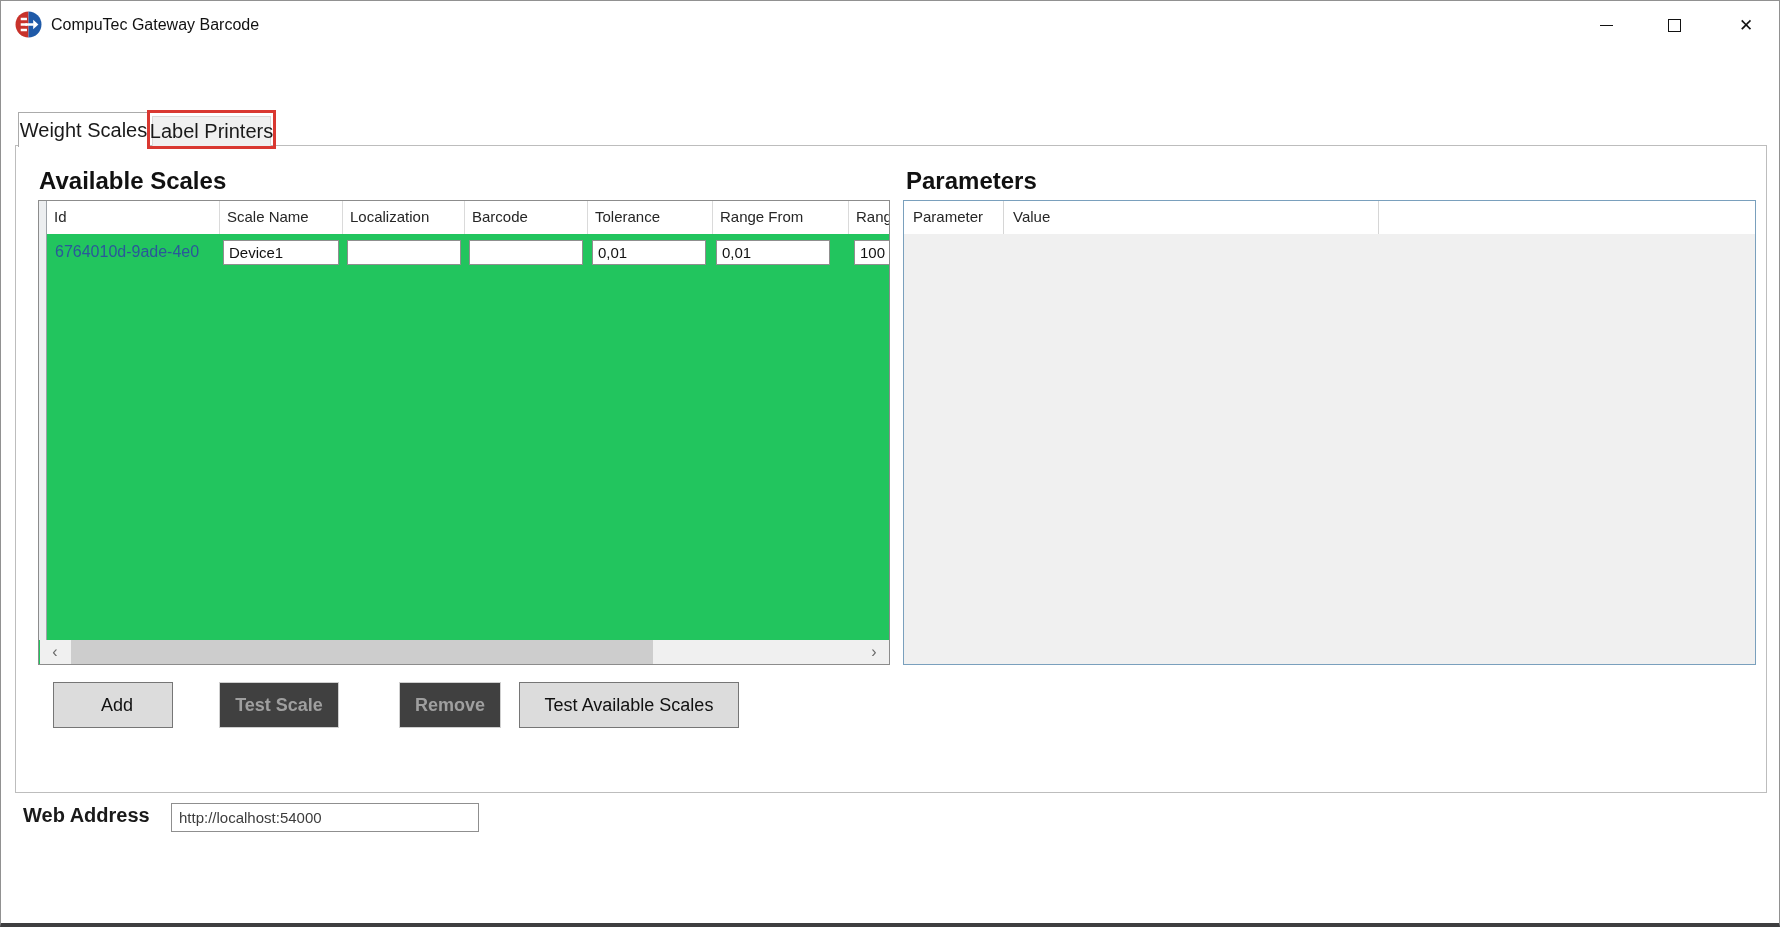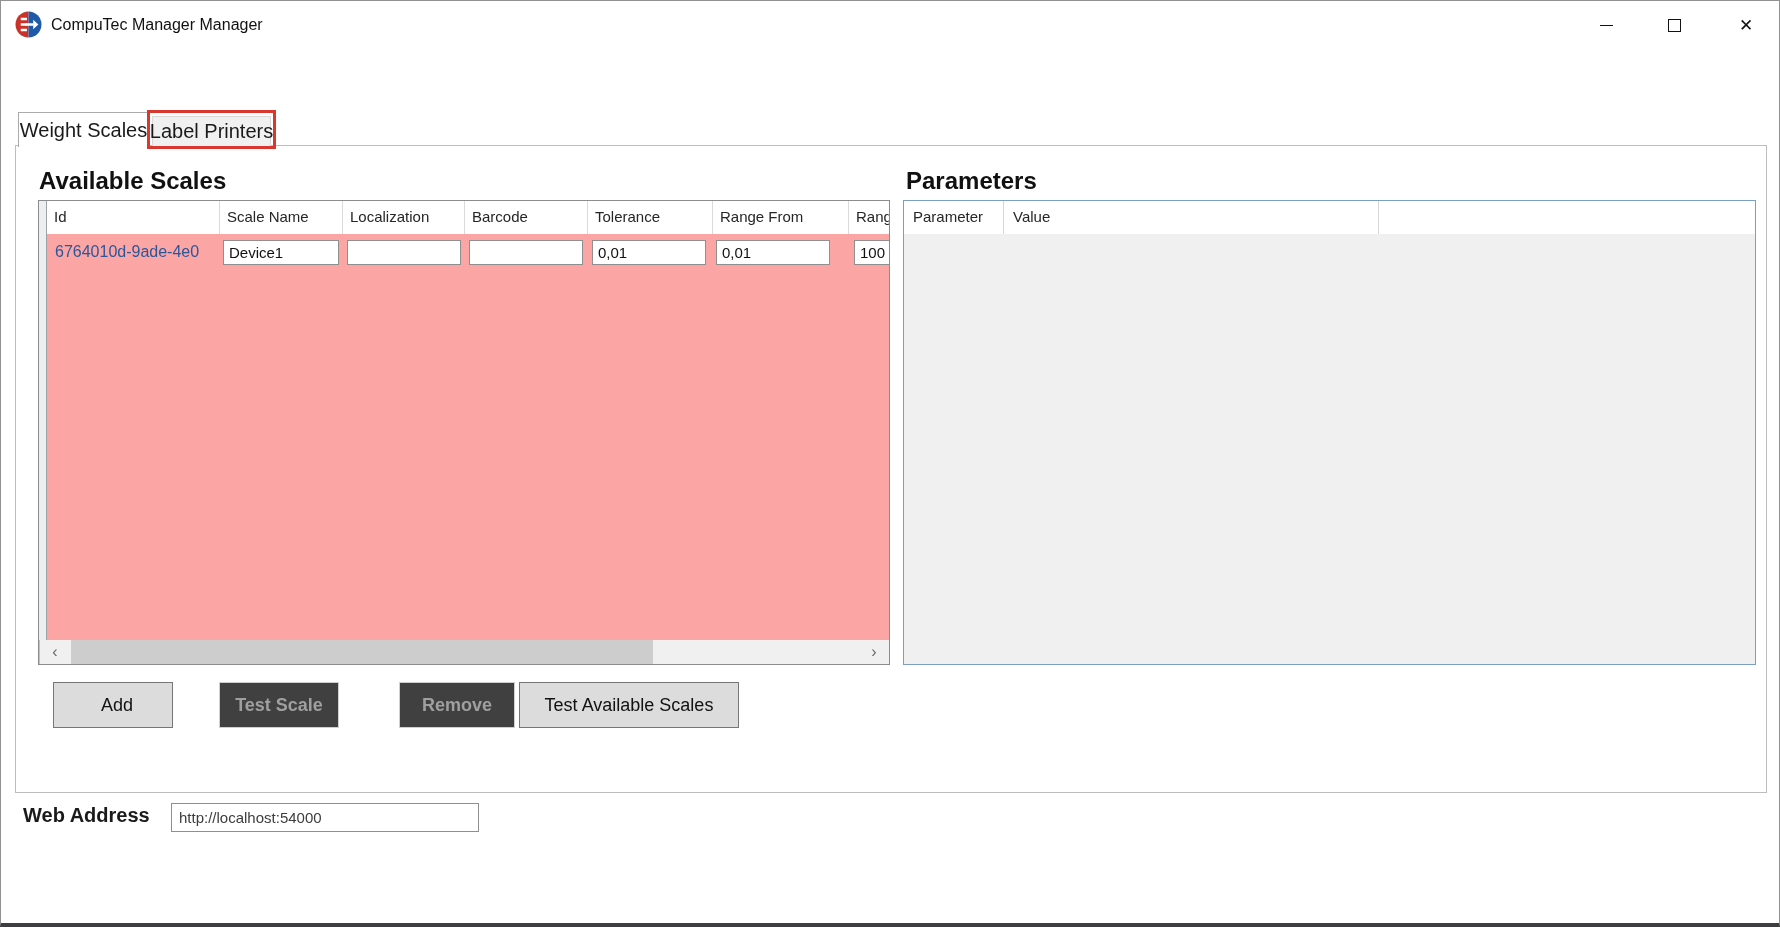--- a/index.html
+++ b/index.html
@@ -38,21 +38,21 @@
     position:absolute; left:146px; top:109px; width:129px; height:39px;
     border:3px solid #d93831; z-index:3; pointer-events:none;
   }
   
   .section-heading { position:absolute; font-size:24px; font-weight:bold; color:#111; white-space:nowrap; z-index:2; }
   .h-scales { left:38px; top:166px; }
   .h-params { left:905px; top:166px; }
   
   .scales-table {
     position:absolute; left:37px; top:199px; width:852px; height:465px;
-    border:1px solid #8c8c8c; background:#fca5a5; overflow:hidden; z-index:2;
+    border:1px solid #8c8c8c; background:#22c55e; overflow:hidden; z-index:2;
   }
   .row-gutter { position:absolute; left:0; top:0; width:8px; height:439px; background:#eceef0; border-right:1px solid #9da2a8; }
   .grid-head { position:absolute; left:8px; top:0; right:0; height:33px; background:#fff; border-bottom:1px solid #b3b3b3; }
   .gcol { position:absolute; top:0; height:33px; line-height:32px; font-size:15px; color:#262626; padding-left:7px; border-right:1px solid #dadada; overflow:hidden; white-space:nowrap; background:#fff; }
   .grid-row { position:absolute; left:8px; top:34px; right:0; height:36px; }
   .id-cell { position:absolute; left:0px; top:0; width:173px; height:36px; line-height:34px; padding-left:8px; font-size:16px; color:#2b579a; overflow:hidden; white-space:nowrap; }
   .cellbox { position:absolute; top:5px; height:25px; border:1px solid #8f8f8f; background:#fff; font-family:"Liberation Sans", sans-serif; font-size:15px; padding:0 5px; color:#111; }
   
   .hscroll { position:absolute; left:1px; top:439px; width:849px; height:24px; background:#f0f0f0; }
   .sb-btn { position:absolute; top:0; width:30px; height:24px; text-align:center; line-height:23px; font-size:16px; color:#6a6a6a; }
@@ -60,21 +60,21 @@
   .sb-thumb { position:absolute; left:31px; top:0; width:582px; height:24px; background:#cdcdcd; }
   
   .btn {
     position:absolute; height:46px; display:flex; align-items:center; justify-content:center;
     font-family:"Liberation Sans", sans-serif; font-size:18px; color:#111;
     background:#dcdcdc; border:1px solid #767676; white-space:nowrap; z-index:2;
   }
   .btn-disabled { background:#404040; border:1px solid #cfcfcf; color:#9f9f9f;font-weight:bold; }
   .btn-add  { left:52px;  top:681px; width:120px;padding-left:8px; }
   .btn-test { left:218px; top:681px; width:120px; }
-  .btn-remove { left:398px; top:681px; width:116px; }
+  .btn-remove { left:398px; top:681px; width:102px; }
   .btn-testall { left:518px; top:681px; width:220px; }
   
   .params-panel {
     position:absolute; left:902px; top:199px; width:853px; height:465px;
     border:1px solid #7aa0bd; background:#f0f0f0; overflow:hidden; z-index:2;
   }
   .params-head { position:absolute; left:0; top:0; right:0; height:33px; background:#3b82f6; border-bottom:1px solid #d6d6d6; }
   .pcol { position:absolute; top:0; height:33px; line-height:32px; font-size:15px; color:#262626; padding-left:9px; border-right:1px solid #d6d6d6; background:#fff; white-space:nowrap; }
   
   .web-label { position:absolute; left:22px; top:803px; font-size:20px; font-weight:bold; white-space:nowrap; }
@@ -100,21 +100,21 @@
       <g clip-path="url(#circ)">
         <rect x="0" y="0" width="13" height="26" fill="#c8322b"></rect>
         <rect x="13" y="0" width="13" height="26" fill="#1f5aa8"></rect>
       </g>
       <rect x="5.5" y="6.5" width="6" height="2.4" fill="#fff"></rect>
       <rect x="5.5" y="11.8" width="6" height="2.4" fill="#fff"></rect>
       <rect x="5.5" y="17.1" width="6" height="2.4" fill="#fff"></rect>
       <rect x="10" y="11.8" width="8" height="2.4" fill="#fff"></rect>
       <polygon points="17.5,8.5 22.5,13 17.5,17.5" fill="#fff"></polygon>
     </svg>
-    <div class="title-text">CompuTec Manager Manager</div>
+    <div class="title-text">CompuTec Gateway Barcode</div>
     <div class="win-btn btn-min">
         <span class="glyph-min"></span>
       </div>
     <div class="win-btn btn-max">
         <span class="glyph-max"></span>
       </div>
     <div class="win-btn btn-close">
         <span class="glyph-close">✕</span>
       </div>
   </div>

